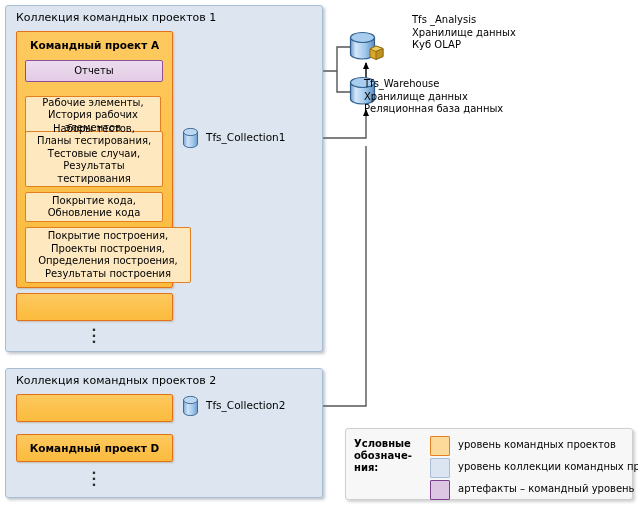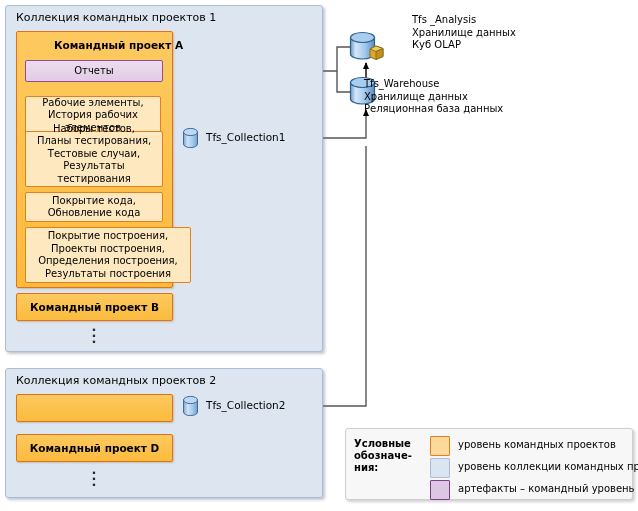--- a/index.html
+++ b/index.html
@@ -172,21 +172,21 @@
 
     <path d="M285,406 L366,406 L366,146" fill="none" stroke="#555" stroke-width="1.4"></path>
   </svg>
 
   <div class="collection" style="left:5px;top:5px;width:318px;height:347px;">
   </div>
   <div class="collection-title" style="left:16px;top:11px;">Коллекция командных проектов 1</div>
 
   <div class="project" style="left:16px;top:31px;width:157px;height:257px;">
   </div>
-  <div class="project-title" style="left:16px;top:39px;width:157px;margin-left:24px;">Командный проект А</div>
+  <div class="project-title" style="left:16px;top:39px;width:157px;">Командный проект А</div>
 
   <div class="artifact reports" style="left:25px;top:60px;width:138px;height:22px;">
     <span>Отчеты</span>
   </div>
 
   <div class="artifact" style="left:25px;top:87px;width:136px;height:39px;margin-top:9px;">
     <span style="white-space:pre-line;">Рабочие элементы,
 История рабочих элементов</span>
   </div>
 
@@ -204,21 +204,20 @@
 
   <div class="artifact" style="left:25px;top:227px;width:166px;height:56px;">
     <span style="white-space:pre-line;">Покрытие построения,
 Проекты построения,
 Определения построения,
 Результаты построения</span>
   </div>
 
   <div class="project" style="left:16px;top:293px;width:157px;height:28px;">
   </div>
-  <div class="project-title" style="left:16px;top:301px;width:157px;">Командный проект B</div>
 
   <div class="vdots" style="left:89px;top:327px;">
     <span>·</span>
       <span>·</span>
       <span>·</span>
   </div>
 
   <div class="cyl" style="left:182px;top:127px;width:17px;height:22px;">
     <svg class="body" viewBox="0 0 17 22">
       <defs>

